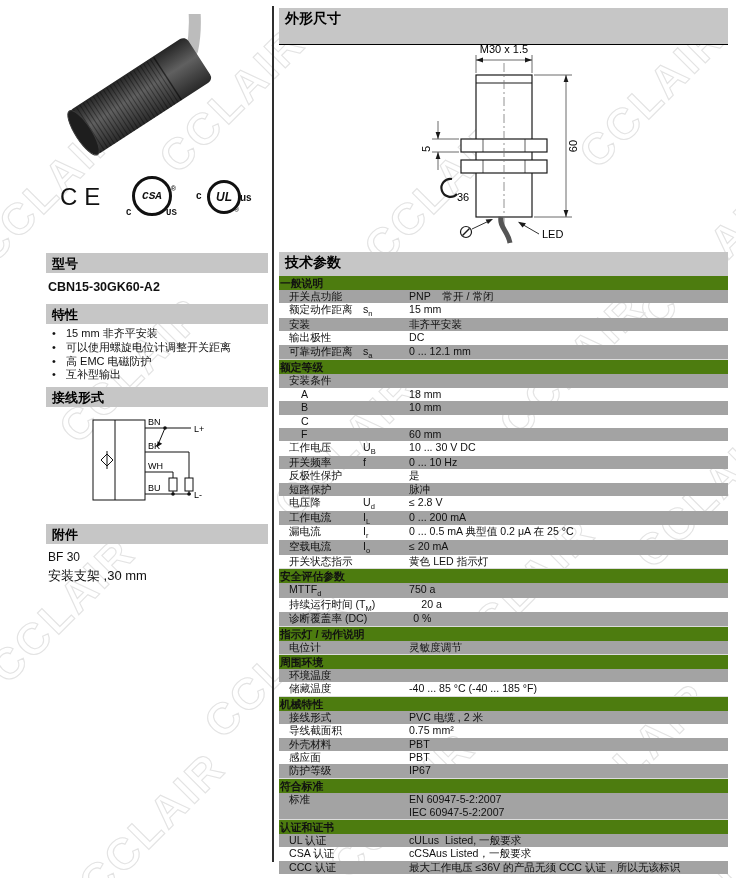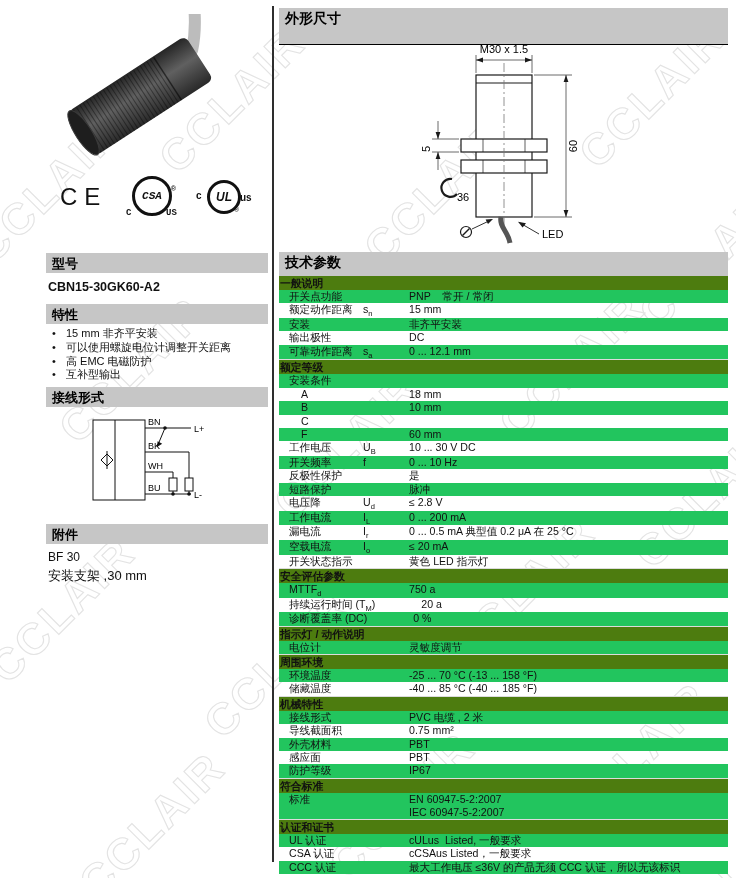--- a/index.html
+++ b/index.html
@@ -35,21 +35,21 @@
             display:flex;align-items:center;justify-content:center;font-weight:bold;font-size:12px;font-style:italic;}
   .ul .c{position:absolute;left:2px;top:10px;font-size:10px;font-weight:bold;}
   .ul .us{position:absolute;left:46px;top:12px;font-size:10px;font-weight:bold;}
   .ul .reg{position:absolute;left:40px;top:26px;font-size:7px;}
   
   .spec-table{position:absolute;left:279px;top:276px;width:449px;font-size:10.6px;}
   .spec-hdr{font-weight:bold;font-size:10.8px;line-height:14px;height:14px;padding-left:1px;
             border-top:1px solid #dcdcdc;background:#4d7c0f;}
   .spec-hdr:first-child{border-top:none;}
   .spec-row{display:flex;min-height:13.4px;line-height:13.2px;align-items:flex-start;}
-  .spec-row.stripe{background:#22c55e;}
+  .spec-row.stripe{background:#a3a3a3;}
   .spec-label{flex:0 0 84px;padding-left:10px;box-sizing:border-box;white-space:nowrap;}
   .spec-label.ind{padding-left:22px;}
   .spec-sym{flex:0 0 46px;}
   .spec-val{flex:1;white-space:pre-wrap;padding-right:4px;}
   sub{font-size:7.5px;line-height:1;}
   svg text{font-family:"Liberation Sans","DejaVu Sans",sans-serif;}
 </style>
 </head>
 <body>
 
@@ -369,21 +369,20 @@
       <div class="spec-hdr">指示灯 / 动作说明</div>
       <div class="spec-row stripe">
         <span class="spec-label"><span>电位计</span></span>
         <span class="spec-sym"></span>
         <span class="spec-val">灵敏度调节</span>
       </div>
       <div class="spec-hdr">周围环境</div>
       <div class="spec-row stripe">
         <span class="spec-label"><span>环境温度</span></span>
         <span class="spec-sym"></span>
-        <span class="spec-val">-25 ... 70 °C (-13 ... 158 °F)</span>
       </div>
       <div class="spec-row">
         <span class="spec-label"><span>储藏温度</span></span>
         <span class="spec-sym"></span>
         <span class="spec-val">-40 ... 85 °C (-40 ... 185 °F)</span>
       </div>
       <div class="spec-hdr">机械特性</div>
       <div class="spec-row stripe">
         <span class="spec-label"><span>接线形式</span></span>
         <span class="spec-sym"></span>

